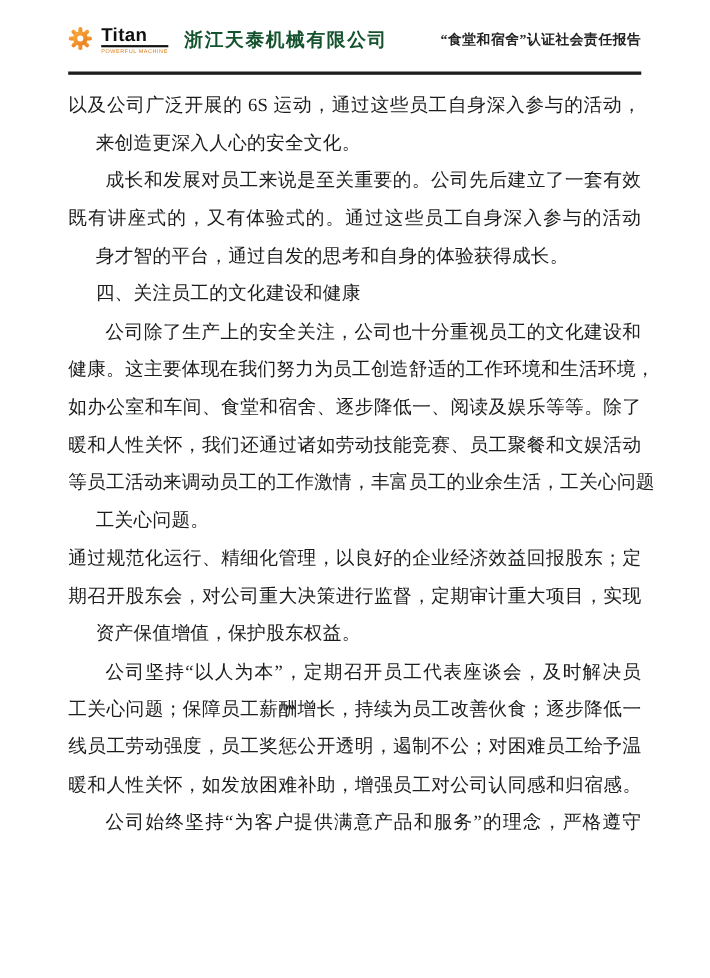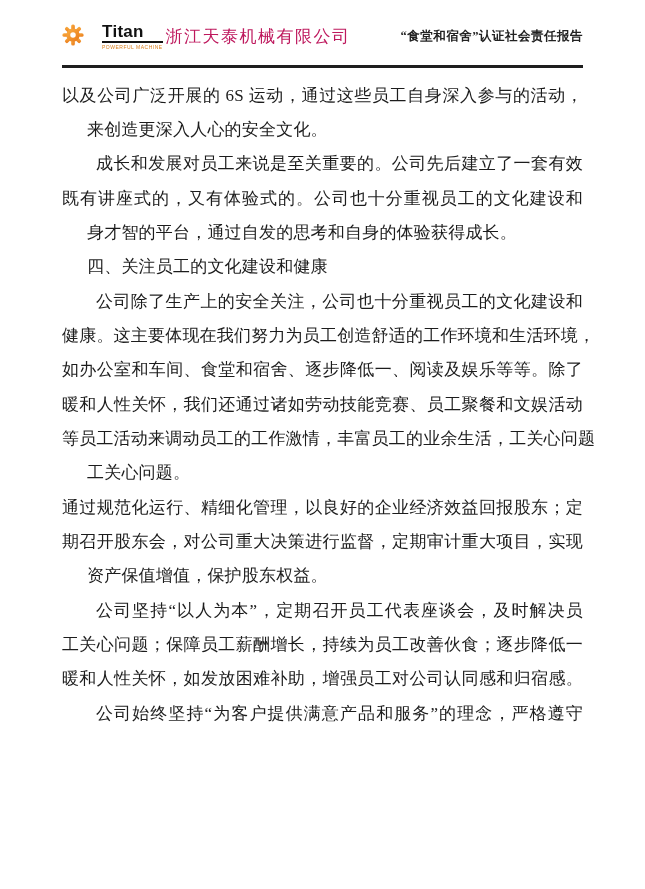--- a/index.html
+++ b/index.html
@@ -12,36 +12,36 @@
     color:#1c1c1c;
     overflow:hidden;
   }
   
   .hdr {
     display:flex; align-items:center;
     padding-top:18px; height:36px;
   }
   .logo { display:flex; align-items:flex-start; }
   .logo svg { display:block; margin-top:1px; }
-  .logo-txt { margin-left:18px; display:flex; flex-direction:column;justify-content:center; }
+  .logo-txt { margin-left:8px; display:flex; flex-direction:column;justify-content:center; }
   .brand {
     font-family:"Liberation Sans",sans-serif;
     font-weight:800; font-size:17px; line-height:18px;
     color:#111; letter-spacing:0.3px;
     border-bottom:2px solid #111;
     padding-bottom:0px;
   }
   .brand-cap {
     font-family:"Liberation Sans",sans-serif;
     font-size:5px; line-height:6px; margin-top:1px;
     color:#d97c1a; letter-spacing:0.5px; white-space:nowrap;
   }
   .company {
-    font-size:17px; margin-left:3px; letter-spacing:1.5px;
-    color:#be185d; white-space:nowrap;
+    font-size:17px; margin-left:15px; letter-spacing:1.5px;
+    color:#14532d; white-space:nowrap;font-weight:bold;
   }
   .report-title {
     margin-left:auto; font-size:12.5px; font-weight:bold;
     letter-spacing:0.5px; color:#222; white-space:nowrap;
   }
   .rule { height:2.5px; background:#1e1e1e; margin-top:11px; }
 
   
   .doc { margin-top:11px; font-size:17px; }
   .line {
@@ -93,31 +93,32 @@
     <div class="company">浙江天泰机械有限公司</div>
     <div class="report-title">“食堂和宿舍”认证社会责任报告</div>
   </div>
 
   <div class="rule"></div>
 
   <div class="doc">
     <div class="line">以及公司广泛开展的 6S 运动，通过这些员工自身深入参与的活动，</div>
     <div class="line end">来创造更深入人心的安全文化。</div>
     <div class="line indent">成长和发展对员工来说是至关重要的。公司先后建立了一套有效</div>
-    <div class="line">既有讲座式的，又有体验式的。公司也十分重视员工的文化建设和</div>
+    <div class="line">既有讲座式的，又有体验式的。通过这些员工自身深入参与的活动</div>
     <div class="line end">身才智的平台，通过自发的思考和自身的体验获得成长。</div>
     <div class="line end">四、关注员工的文化建设和健康</div>
     <div class="line indent">公司除了生产上的安全关注，公司也十分重视员工的文化建设和</div>
     <div class="line">健康。这主要体现在我们努力为员工创造舒适的工作环境和生活环境，</div>
     <div class="line">如办公室和车间、食堂和宿舍、逐步降低一、阅读及娱乐等等。除了</div>
     <div class="line">暖和人性关怀，我们还通过诸如劳动技能竞赛、员工聚餐和文娱活动</div>
     <div class="line">等员工活动来调动员工的工作激情，丰富员工的业余生活，工关心问题</div>
     <div class="line end">工关心问题。</div>
     <div class="line">通过规范化运行、精细化管理，以良好的企业经济效益回报股东；定</div>
     <div class="line">期召开股东会，对公司重大决策进行监督，定期审计重大项目，实现</div>
     <div class="line end">资产保值增值，保护股东权益。</div>
     <div class="line indent">公司坚持“以人为本”，定期召开员工代表座谈会，及时解决员</div>
     <div class="line">工关心问题；保障员工薪酬增长，持续为员工改善伙食；逐步降低一</div>
+    <div class="line">线员工劳动强度，员工奖惩公开透明，遏制不公；对困难员工给予温</div>
     <div class="line">暖和人性关怀，如发放困难补助，增强员工对公司认同感和归宿感。</div>
     <div class="line indent">公司始终坚持“为客户提供满意产品和服务”的理念，严格遵守</div>
   </div>
 
 </div>
 
 </body></html>

